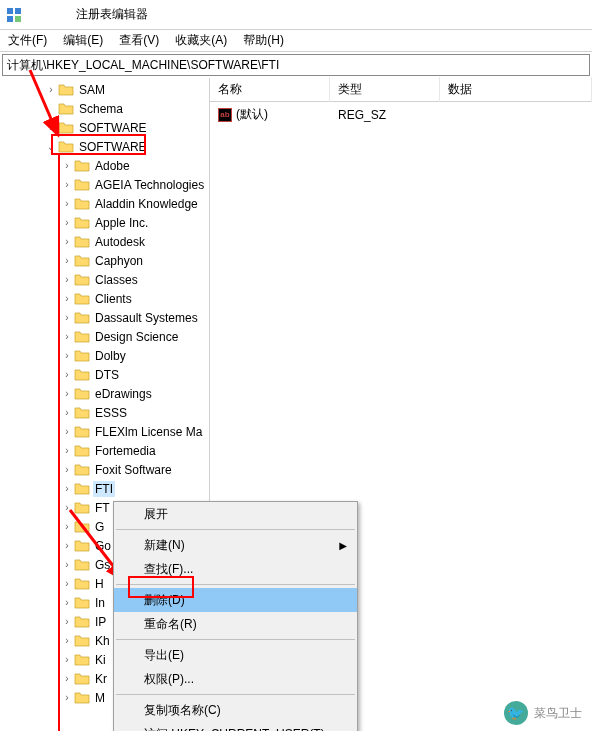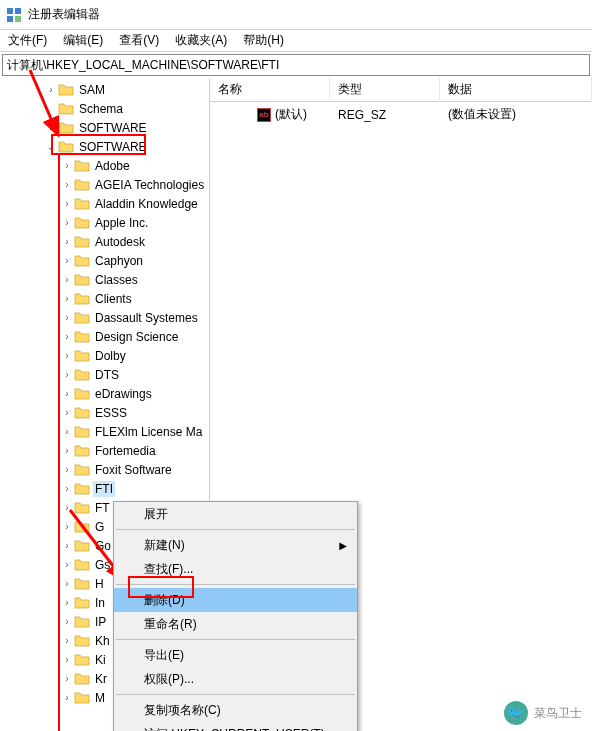--- a/index.html
+++ b/index.html
@@ -1,37 +1,37 @@
 <!DOCTYPE html>
 <html><head>
 <meta charset="utf-8">
 <style>
 * { margin: 0; padding: 0; box-sizing: border-box; font-family: "Microsoft YaHei", SimSun, sans-serif; font-size: 12px; }
 body { background: #fff; width: 592px; height: 731px; overflow: hidden; position: relative; }
-.titlebar { height: 30px; background: #fff; border-bottom: 1px solid #d0d0d0; display: flex; align-items: center; padding-left: 6px; }
+.titlebar { height: 30px; background: #fff; border-bottom: 1px solid #d0d0d0; display: flex; align-items: center; padding-left: 6px; gap: 48px; }
 .app-icon { width: 16px; height: 16px; margin-right: 6px; }
 .app-icon svg { width: 16px; height: 16px; }
 .title { color: #000; }
 .menubar { height: 22px; display: flex; align-items: center; border-bottom: 1px solid #d0d0d0; }
 .menu-item { padding: 2px 8px; cursor: default; }
 .addressbar { height: 22px; border: 1px solid #888; margin: 2px; padding: 2px 4px; display: flex; align-items: center; }
 .content { display: flex; height: calc(100% - 78px); position: relative; }
 .tree-pane { width: 210px; border-right: 1px solid #d0d0d0; overflow: hidden; position: relative; }
 .list-pane { flex: 1; }
 .list-header { display: flex; border-bottom: 1px solid #d0d0d0; height: 24px; align-items: center; }
 .list-col { padding: 4px 8px; border-right: 1px solid #e8e8e8; }
 .col-name { width: 120px; }
 .col-type { width: 110px; }
 .col-data { flex: 1; }
 .list-row { display: flex; align-items: center; padding: 2px 0; }
 .list-row .cell { padding: 2px 8px; }
 .list-row .cell.name { width: 120px; display: flex; align-items: center; gap: 4px; }
 .list-row .cell.type { width: 110px; }
 .list-row .cell.data { flex: 1; }
-.value-icon { width: 14px; height: 14px; border: 1px solid #c04040; background: #000000; display: inline-flex; align-items: center; justify-content: center; font-size: 8px; color: #c04040; font-weight: bold; margin-left: 39px; }
+.value-icon { width: 14px; height: 14px; border: 1px solid #c04040; background: #000000; display: inline-flex; align-items: center; justify-content: center; font-size: 8px; color: #c04040; font-weight: bold; }
 .tree { padding-top: 2px; }
 .tree-node { display: flex; align-items: center; height: 19px; white-space: nowrap; }
 .chev { width: 14px; text-align: center; color: #666; font-size: 10px; cursor: default; }
 .folder-icon { width: 16px; height: 14px; margin-right: 3px; display: inline-block; }
 .folder-icon svg { width: 16px; height: 14px; display: block; }
 .node-label { padding: 1px 2px; }
 .indent-2 { padding-left: 44px; }
 .indent-3 { padding-left: 60px; }
 .node-selected .node-label { background: #cde8ff; }
 .software-box { position: absolute; left: 51px; top: 56px; width: 95px; height: 21px; border: 2px solid #ff0000; pointer-events: none; }
@@ -383,21 +383,20 @@
       <div class="list-col col-type">类型</div>
       <div class="list-col col-data">数据</div>
     </div>
     <div id="list-body">
         <div class="list-row">
           <div class="cell name">
             <span class="value-icon">ab</span>
             <span>(默认)</span>
           </div>
           <div class="cell type">REG_SZ</div>
-          <div class="cell data">(数值未设置)</div>
         </div>
       </div>
   </div>
 </div>
 
 <div class="context-menu">
   <div class="ctx-item">
       <span>展开</span>
     </div>
   <div class="ctx-sep"></div>

